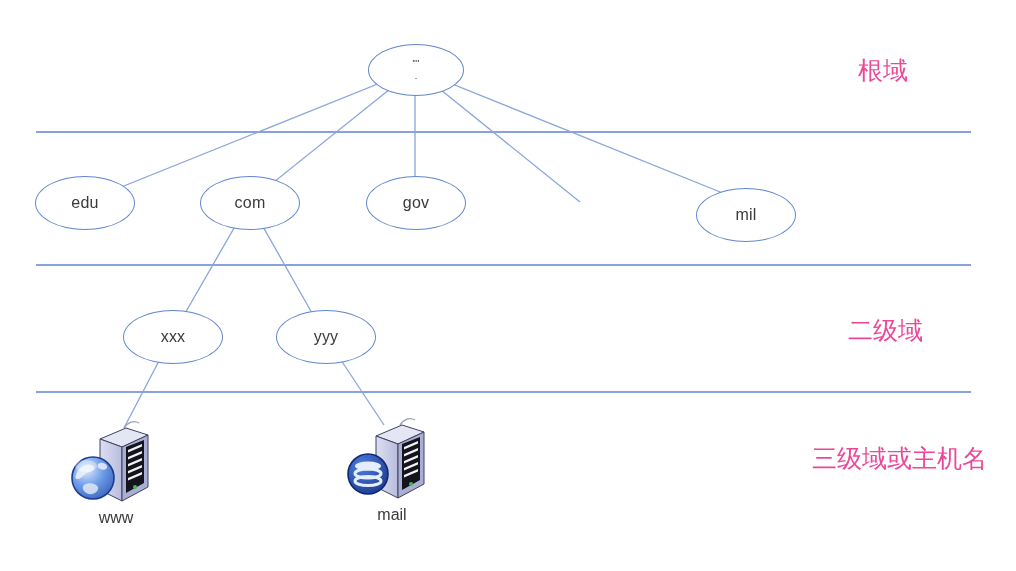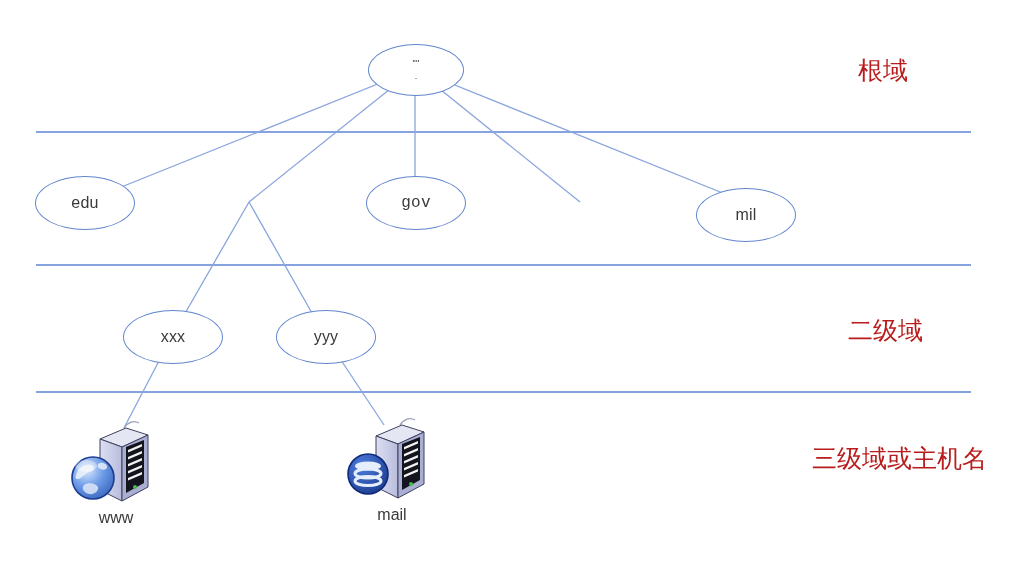--- a/index.html
+++ b/index.html
@@ -12,21 +12,21 @@
   .wires line.sep{stroke:#5e85d6;stroke-width:1.3;}
   .node{
     position:absolute;display:flex;align-items:center;justify-content:center;
     background:#ffffff;border:1.4px solid #6186ce;border-radius:50%;
     color:#3a3a3a;
   }
   .node .lbl{font-size:16px;letter-spacing:.2px;}
   .node.root-node{flex-direction:column;line-height:1.4;}
   .node.root-node .lbl{font-size:9px;color:#333;}
   .lvl{
-    position:absolute;font-size:25px;color:#b91c1c;white-space:nowrap;
+    position:absolute;font-size:25px;color:#ec4899;white-space:nowrap;
   }
   .host{position:absolute;width:92px;height:108px;text-decoration:underline;}
   .tower{position:absolute;left:22px;top:0;}
   .emblem{position:absolute;left:0;top:36px;}
   .host-label{
     position:absolute;top:90px;left:0;width:100%;text-align:center;
     font-size:16px;color:#3a3a3a;
   }
   .watermark{
     position:absolute;right:4px;bottom:6px;font-size:17px;color:#9b9ea8;
@@ -55,21 +55,24 @@
   </svg>
 
   <div class="node root-node" style="left:368px;top:44px;width:94px;height:50px;">
     <span class="lbl">""</span>
     <span class="lbl">.</span>
   </div>
 
   <div class="node" style="left:35px;top:176px;width:98px;height:52px;align-items:center;">
     <span class="lbl">edu</span>
   </div>
-  <div class="node" style="left:366px;top:176px;width:98px;height:52px;font-family:Liberation Mono, monospace;">
+  <div class="node" style="left:200px;top:176px;width:98px;height:52px;">
+    <span class="lbl">com</span>
+  </div>
+  <div class="node" style="left:366px;top:176px;width:98px;height:52px;">
     <span class="lbl">gov</span>
   </div>
   <div class="node" style="left:696px;top:188px;width:98px;height:52px;text-align:right;">
     <span class="lbl">mil</span>
   </div>
 
   <div class="node" style="left:123px;top:310px;width:98px;height:52px;">
     <span class="lbl">xxx</span>
   </div>
   <div class="node" style="left:276px;top:310px;width:98px;height:52px;">

